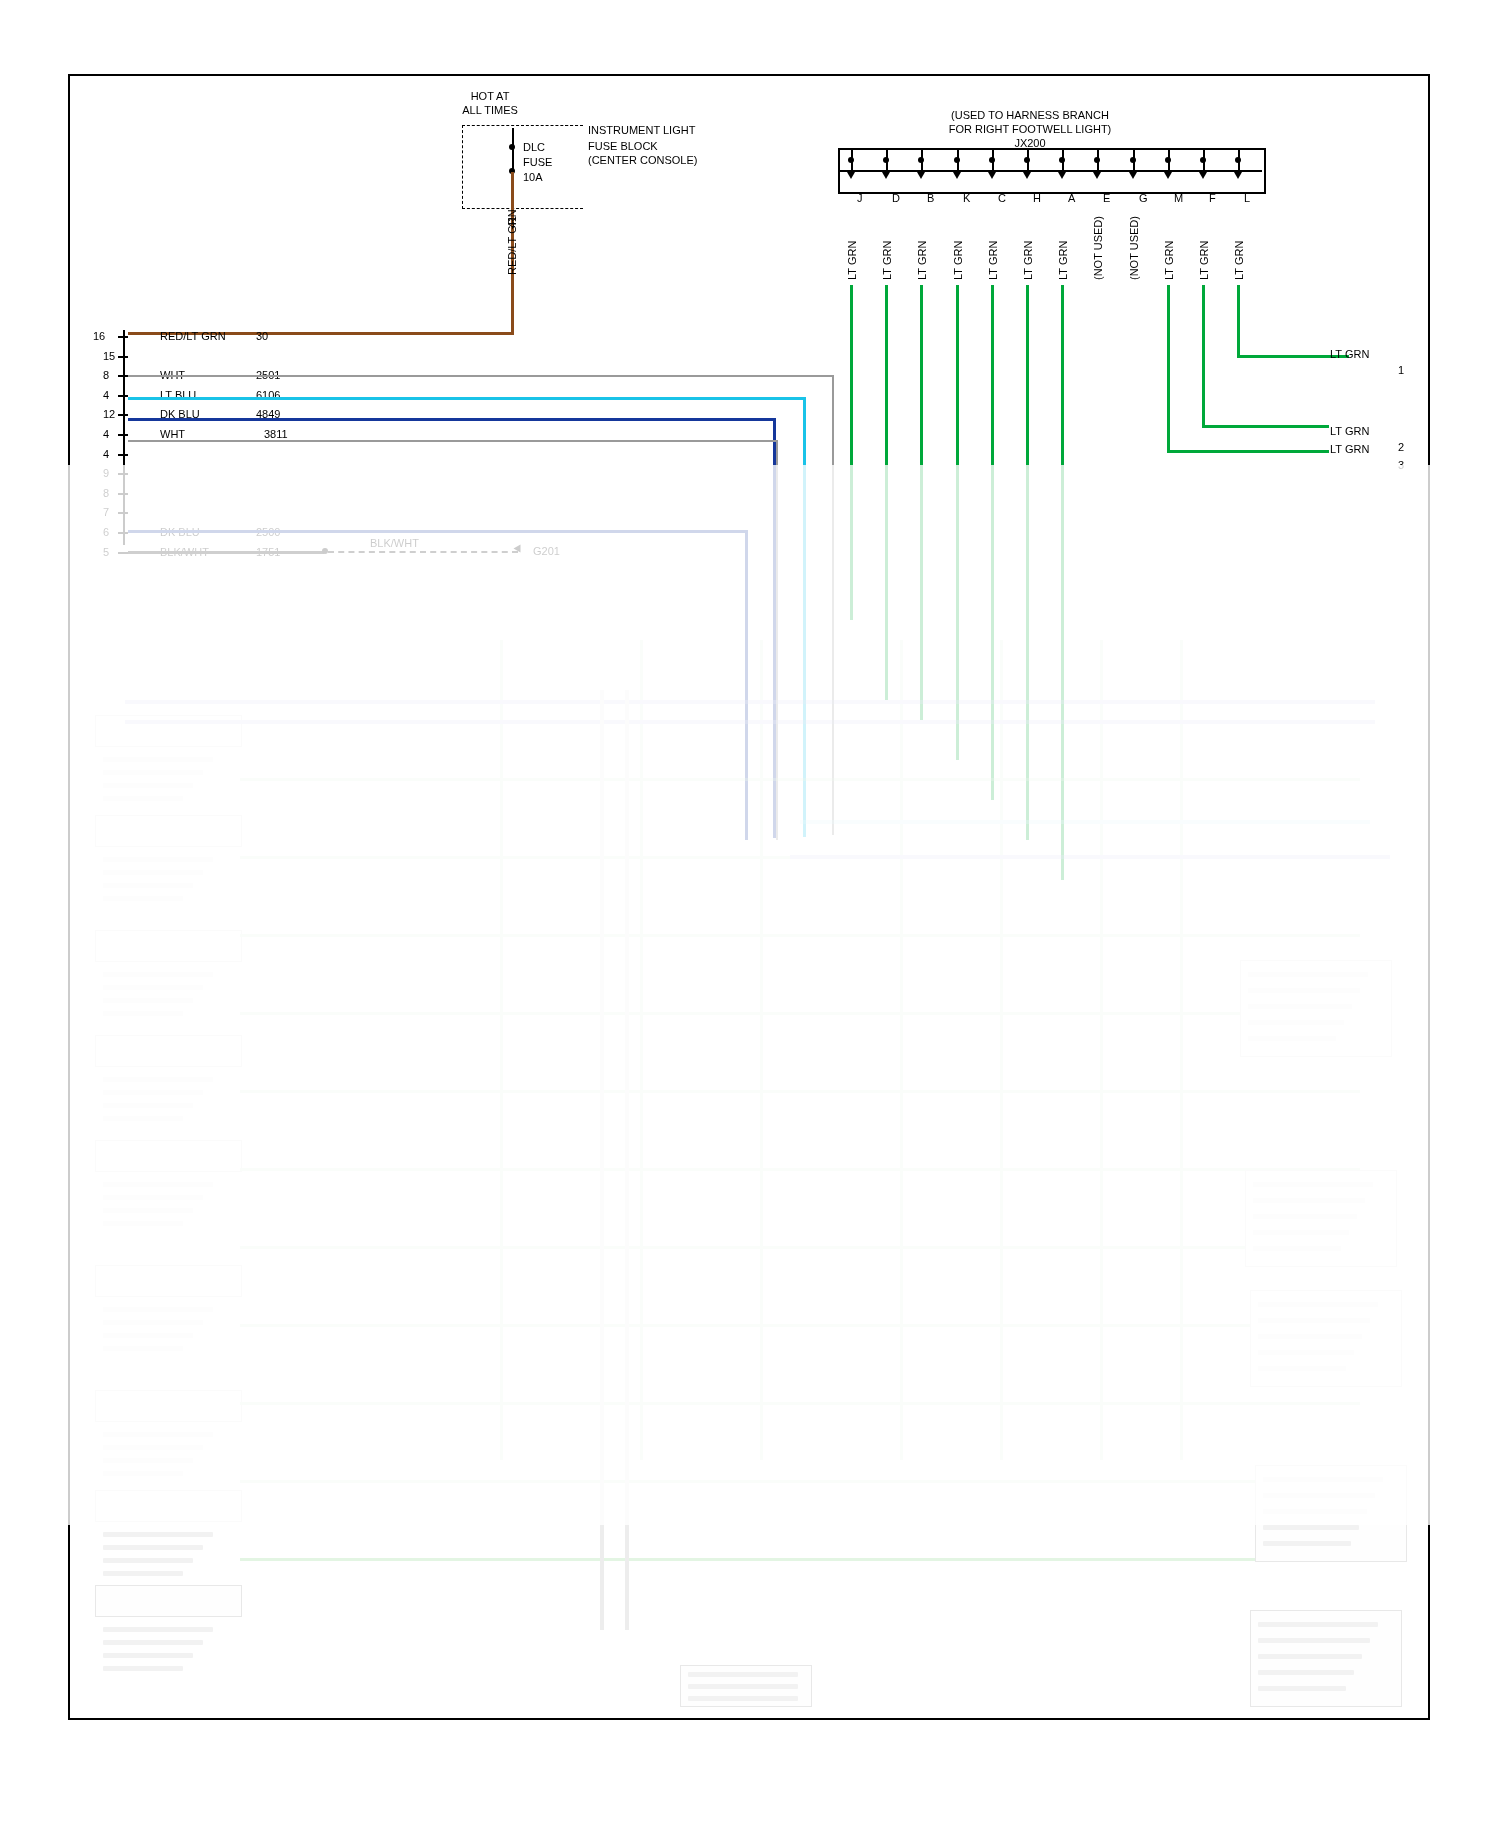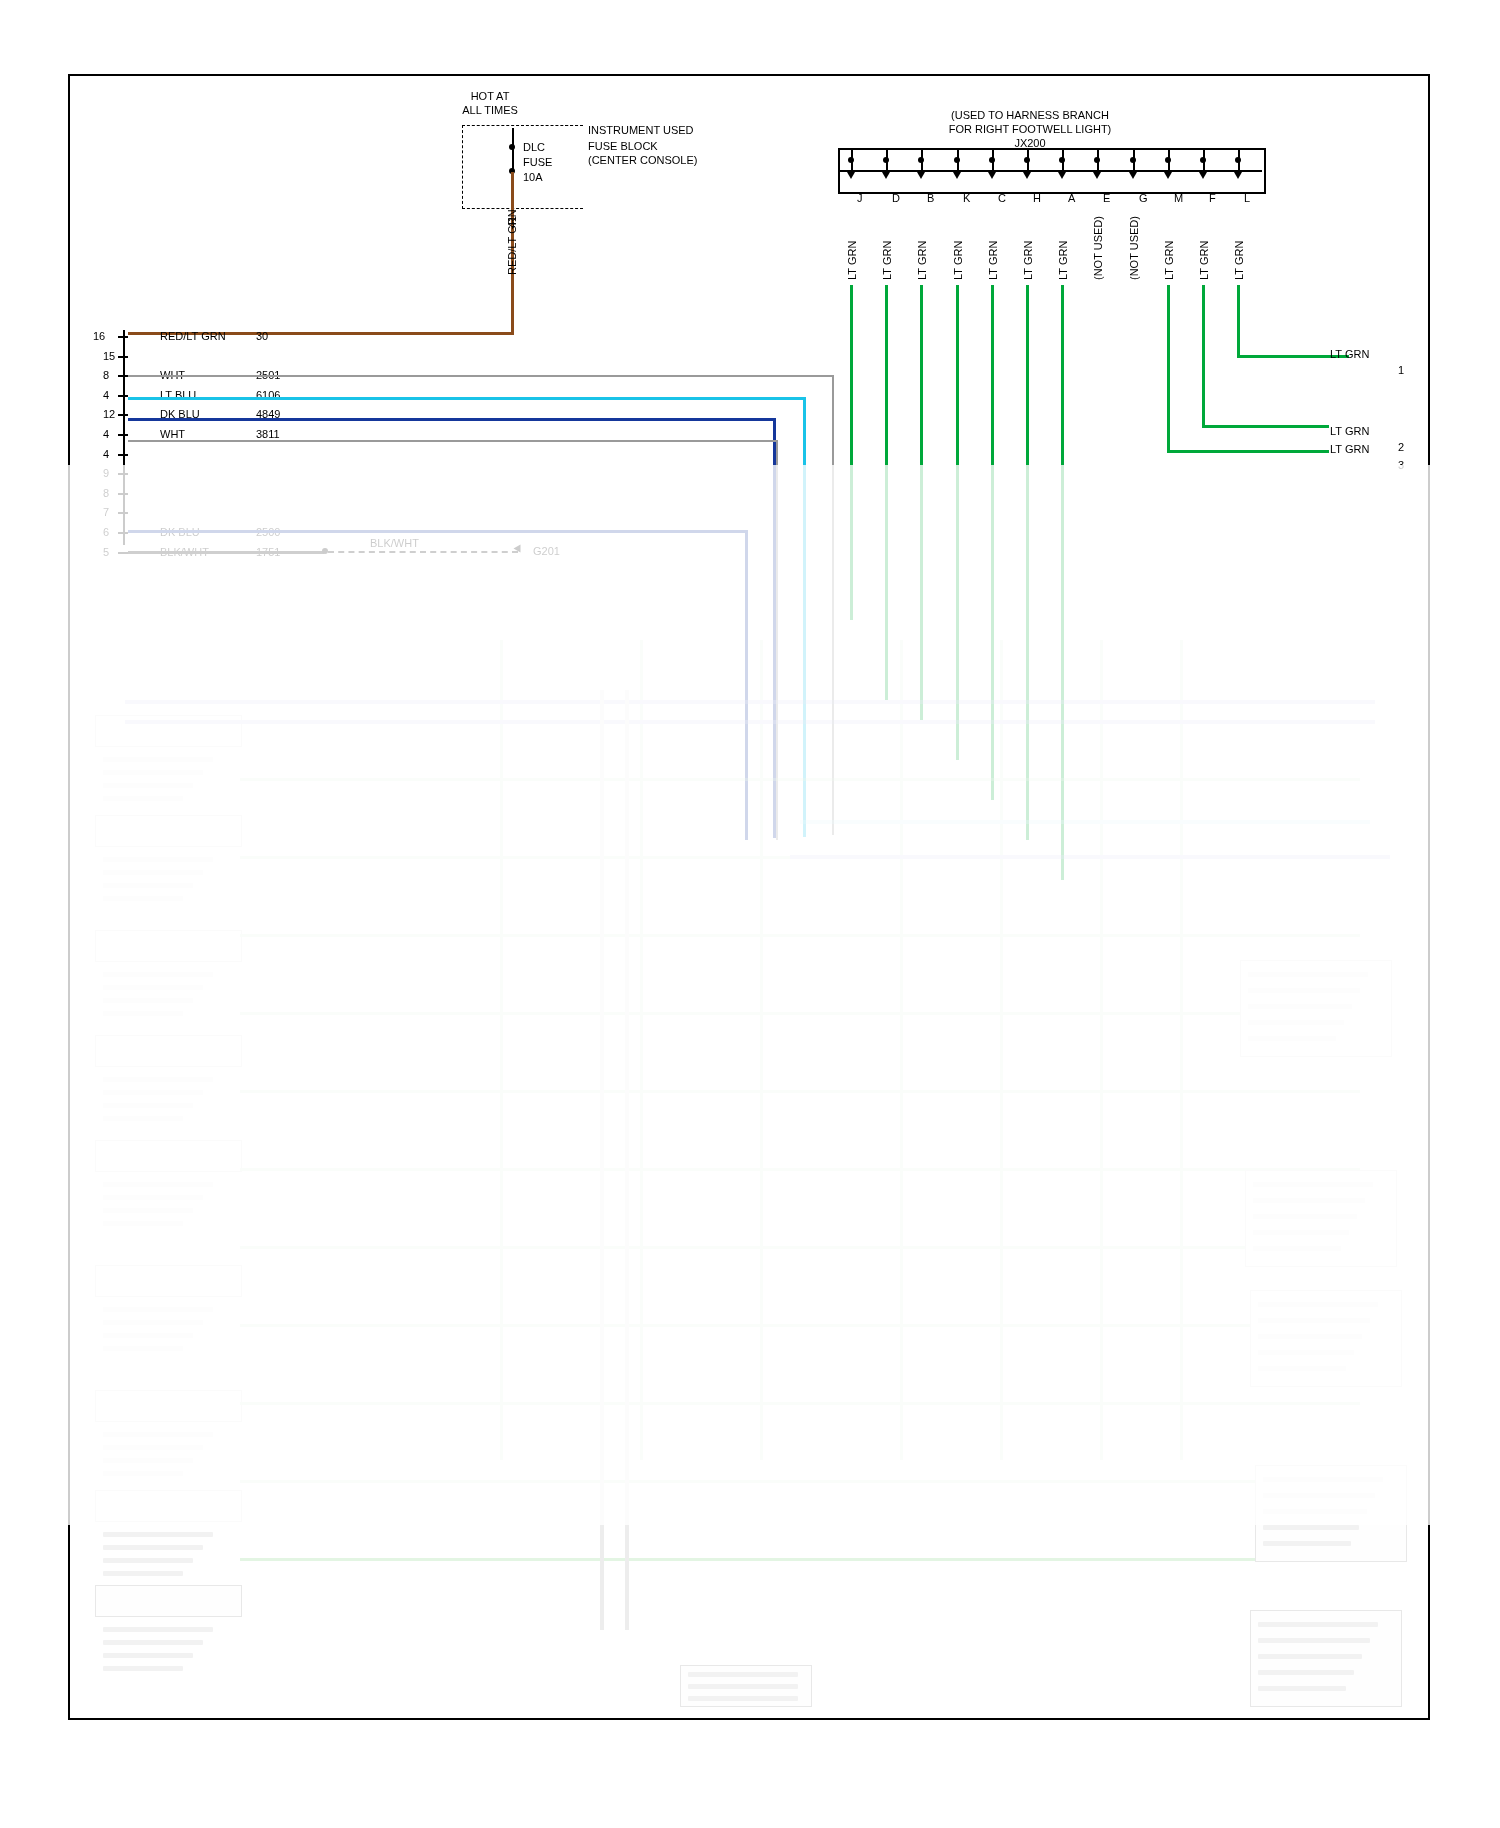--- a/index.html
+++ b/index.html
@@ -39,21 +39,21 @@
 <div id="stage">
 
   <div class="frame"></div>
 
   <div class="txt c" style="left:430px;top:90px;width:120px;">HOT AT</div>
   <div class="txt c" style="left:430px;top:104px;width:120px;">ALL TIMES</div>
 
   <div class="dash" style="left:462px;top:125px;width:120px;height:82px;border-right:none;"></div>
   <div class="dash" style="left:565px;top:125px;width:18px;height:0;border-left:none;border-right:none;border-bottom:none;"></div>
 
-  <div class="txt" style="left:588px;top:124px;">INSTRUMENT USED</div>
+  <div class="txt" style="left:588px;top:124px;">INSTRUMENT LIGHT</div>
   <div class="txt" style="left:588px;top:140px;">FUSE BLOCK</div>
   <div class="txt" style="left:588px;top:154px;">(CENTER CONSOLE)</div>
 
   <div class="vline" style="left:512px;top:128px;height:24px;"></div>
   <div class="dot" style="left:509px;top:144px;"></div>
   <div class="dot" style="left:509px;top:168px;"></div>
   <div class="vline" style="left:512px;top:148px;height:28px;"></div>
   <div class="txt" style="left:523px;top:141px;">DLC</div>
   <div class="txt" style="left:523px;top:156px;">FUSE</div>
   <div class="txt" style="left:523px;top:171px;">10A</div>
@@ -160,21 +160,21 @@
       <div class="txt" style="left: 103px; top: 389px;">4</div>
       <div class="txt" style="left: 160px; top: 389px;">LT BLU</div>
       <div class="txt" style="left: 256px; top: 389px;">6106</div>
       <div class="hline" style="left: 118px; top: 395px; width: 10px;"></div>
       <div class="txt" style="left: 103px; top: 408px;">12</div>
       <div class="txt" style="left: 160px; top: 408px;">DK BLU</div>
       <div class="txt" style="left: 256px; top: 408px;">4849</div>
       <div class="hline" style="left: 118px; top: 414px; width: 10px;"></div>
       <div class="txt" style="left: 103px; top: 428px;">4</div>
       <div class="txt" style="left: 160px; top: 428px;">WHT</div>
-      <div class="txt" style="left: 256px; top: 428px; text-align: center;">3811</div>
+      <div class="txt" style="left: 264px; top: 428px; text-align: center;">3811</div>
       <div class="hline" style="left: 118px; top: 434px; width: 10px;"></div>
       <div class="txt" style="left: 103px; top: 448px;">4</div>
       <div class="hline" style="left: 118px; top: 454px; width: 10px;"></div>
       <div class="txt" style="left: 103px; top: 467px;">9</div>
       <div class="hline" style="left: 118px; top: 473px; width: 10px;"></div>
       <div class="txt" style="left: 103px; top: 487px;">8</div>
       <div class="hline" style="left: 118px; top: 493px; width: 10px;"></div>
       <div class="txt" style="left: 103px; top: 506px;">7</div>
       <div class="hline" style="left: 118px; top: 512px; width: 10px;"></div>
       <div class="txt" style="left: 103px; top: 526px;">6</div>

